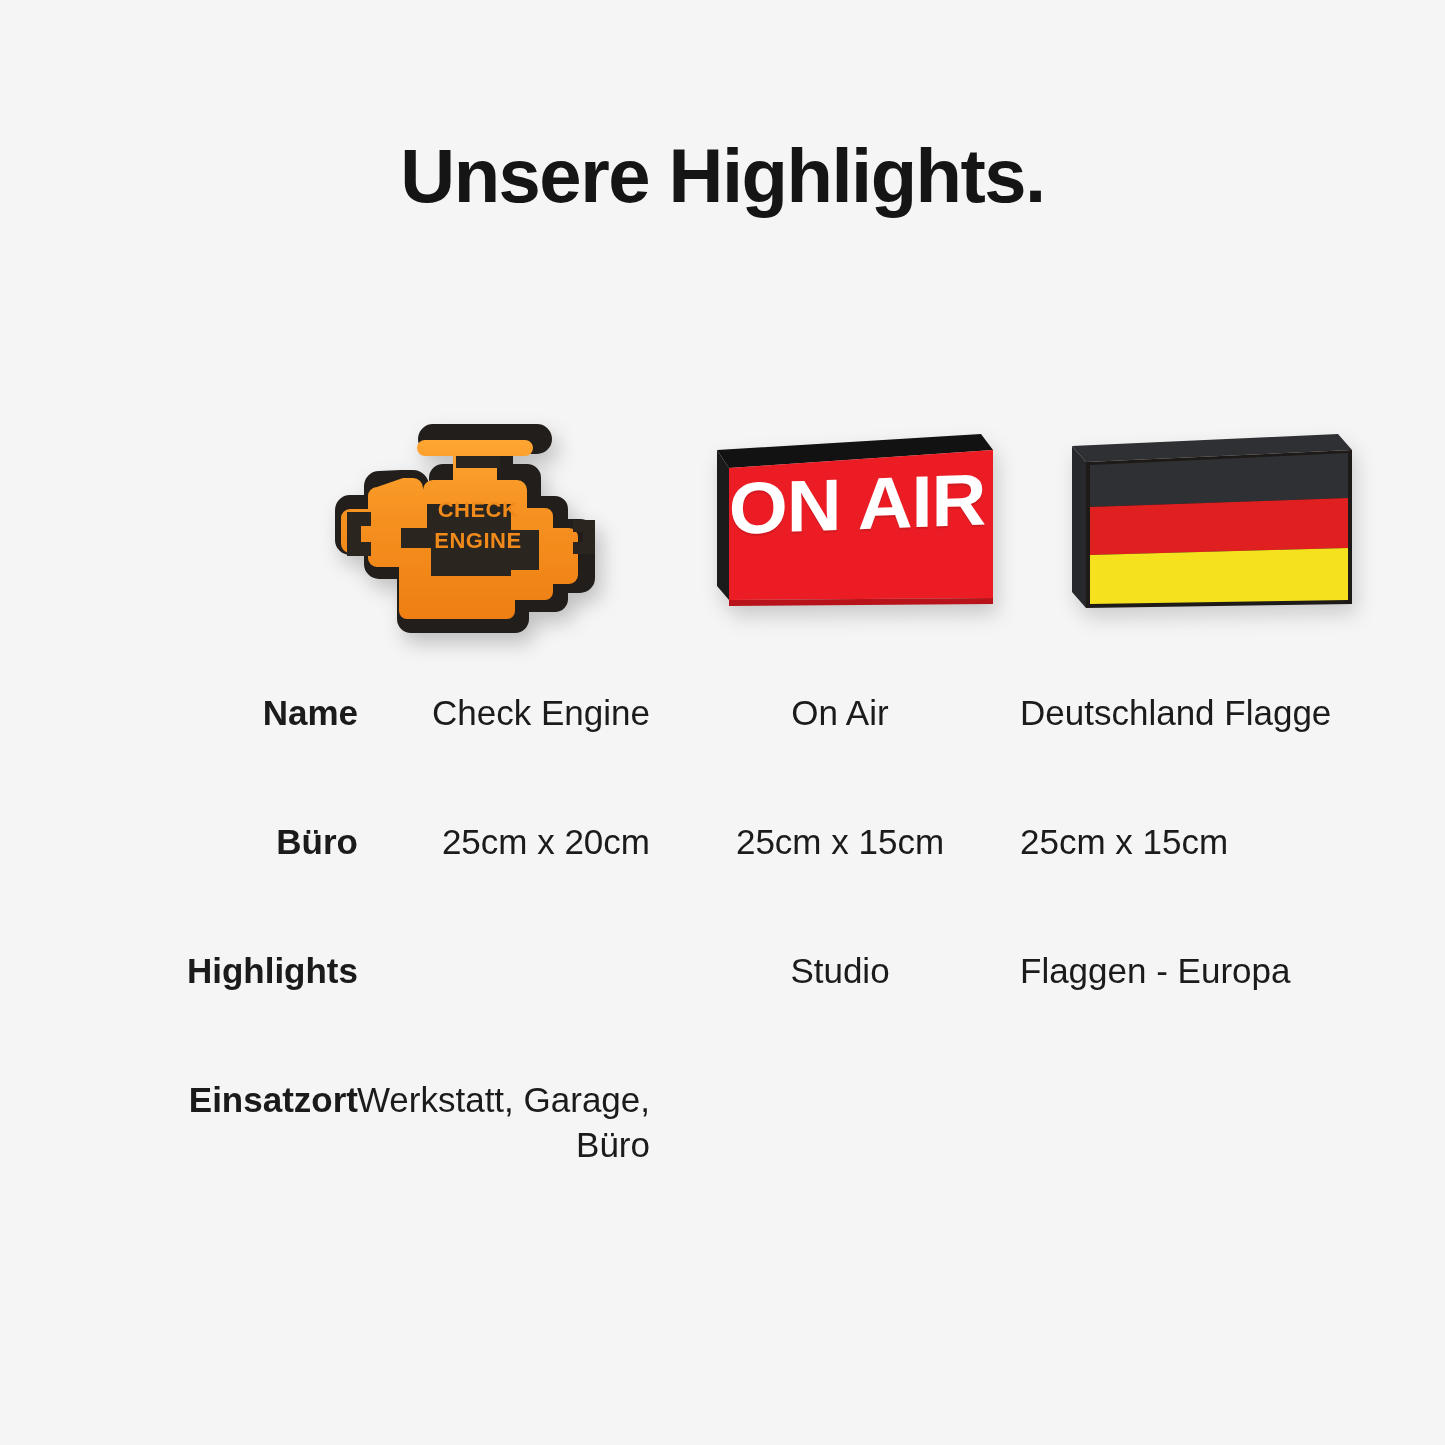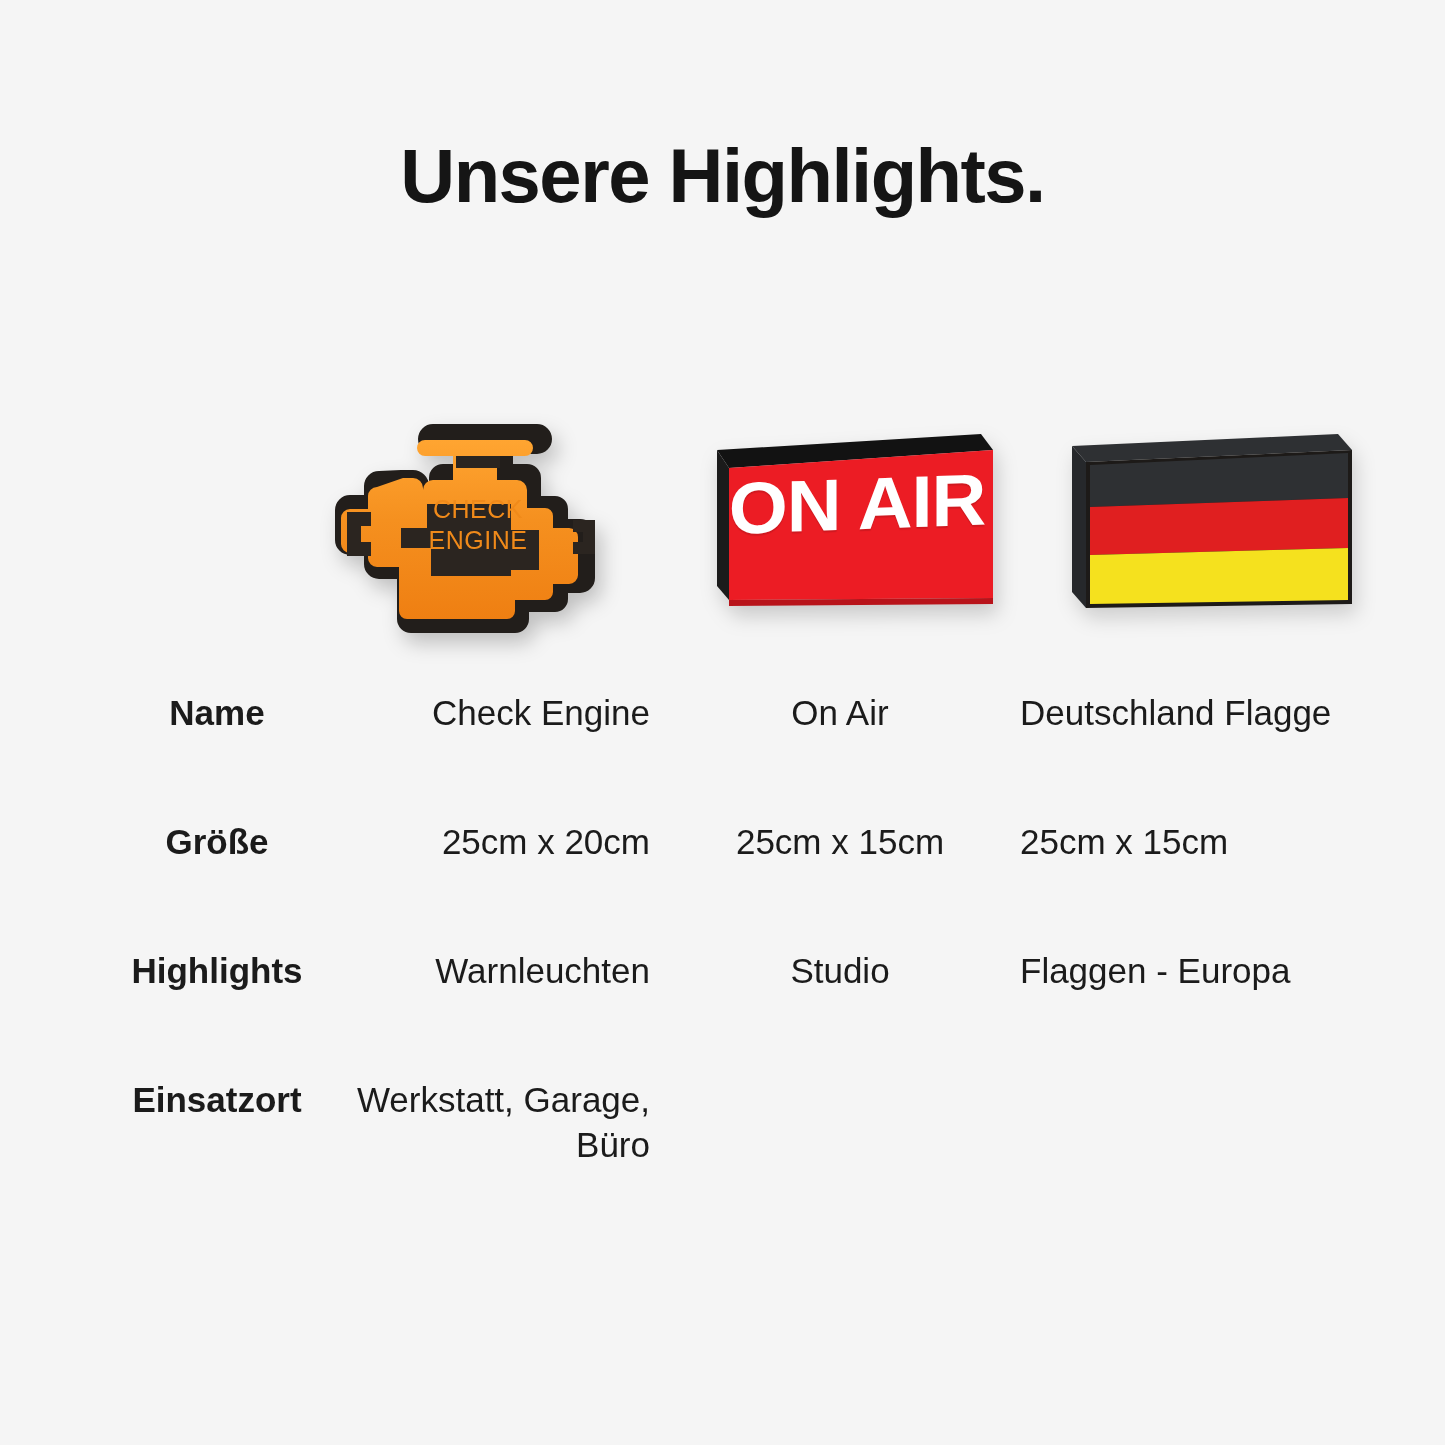--- a/index.html
+++ b/index.html
@@ -62,22 +62,22 @@
     height: 225px;
     filter: drop-shadow(6px 10px 10px rgba(0,0,0,0.22));
   }
   .ce-svg { display:block; width: 310px; height: 225px; }
   .ce-label {
     position: absolute;
     left: 0; right: 0;
     top: 86px;
     text-align: center;
     font-family: "Liberation Sans", sans-serif;
-    font-weight: 400;
-    font-size: 25px;
+    font-weight: 700;
+    font-size: 22px;
     line-height: 31px;
     letter-spacing: 0.5px;
     color: #f08a1a;
     pointer-events: none;
   }
 
   
   .onair-wrap {
     position: absolute;
     left: 20px;
@@ -131,23 +131,23 @@
   }
   .spec-row.tall { height: 170px; }
   .cell {
     position: absolute;
     top: 0;
     font-size: 35px;
     color: #1b1b1b;
     line-height: 45px;
   }
   .cell.label {
-    left: 67px;
+    left: 58px;
     width: 300px;
-    text-align: center;
+    text-align: right;
     font-weight: 700;
   }
   .cell.v1 { left: 330px; width: 320px; text-align: right; }
   .cell.v2 { left: 690px; width: 300px; text-align: center; }
   .cell.v3 { left: 1020px; width: 355px; text-align: left; }
 </style>
 </head>
 <body>
 
 <div class="page">
@@ -226,29 +226,28 @@
   <div class="spec-table">
 
     <div class="spec-row">
       <div class="cell label">Name</div>
       <div class="cell v1">Check Engine</div>
       <div class="cell v2">On Air</div>
       <div class="cell v3">Deutschland Flagge</div>
     </div>
 
     <div class="spec-row">
-      <div class="cell label">Größe</div>
+      <div class="cell label">Büro</div>
       <div class="cell v1">25cm x 20cm</div>
       <div class="cell v2">25cm x 15cm</div>
       <div class="cell v3">25cm x 15cm</div>
     </div>
 
     <div class="spec-row">
       <div class="cell label">Highlights</div>
-      <div class="cell v1">Warnleuchten</div>
       <div class="cell v2">Studio</div>
       <div class="cell v3">Flaggen - Europa</div>
     </div>
 
     <div class="spec-row tall">
       <div class="cell label">Einsatzort</div>
       <div class="cell v1">Werkstatt, Garage, Büro</div>
     </div>
 
   </div>

